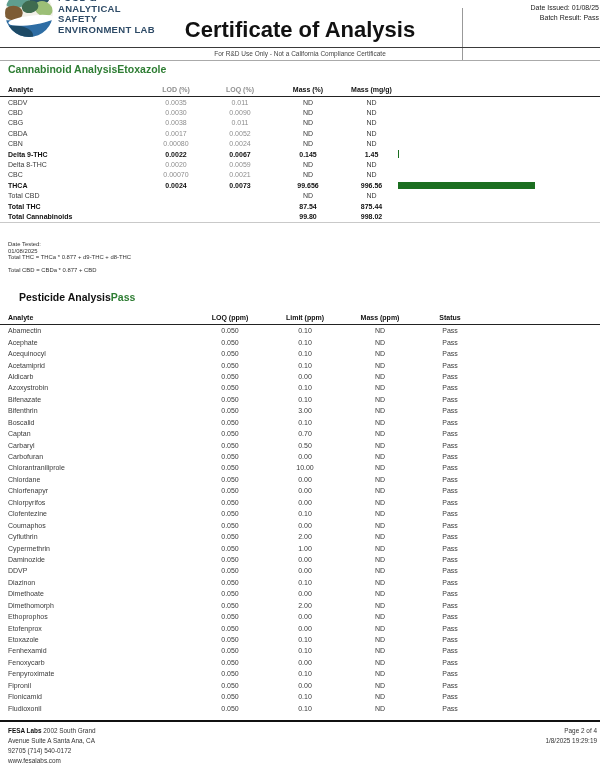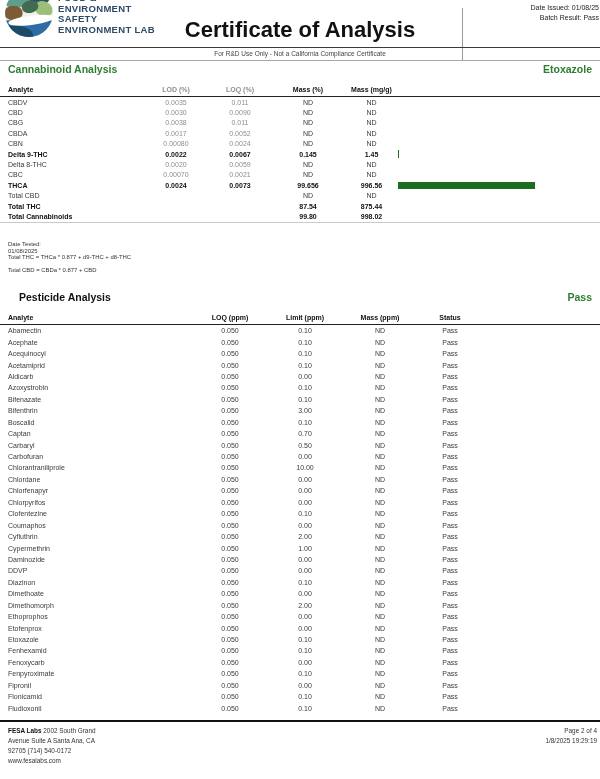--- a/index.html
+++ b/index.html
@@ -12,21 +12,21 @@
   .coa-title{position:absolute;left:120px;top:17px;width:360px;text-align:center;
              font-size:22px;font-weight:bold;color:#111;}
   .hdr-right{position:absolute;right:0px;top:3px;width:140px;text-align:right;
              font-size:7px;line-height:10px;color:#222;padding-right:1px;}
   .rule-1{position:absolute;left:0;top:47px;width:600px;height:1px;background:#3a3a3a;}
   .subtitle{position:absolute;left:60px;top:50px;width:480px;text-align:center;
             font-size:6.5px;color:#444;}
   .rule-2{position:absolute;left:0;top:60px;width:600px;height:1px;background:#aaa;}
   .vdiv{position:absolute;left:462px;top:8px;width:1px;height:52px;background:#999;}
   
-  .sec-head{position:absolute;left:8px;right:8px;display:flex;justify-content:space-between;
+  .sec-head{position:absolute;left:8px;right:8px;display:flex;
             font-size:10.5px;font-weight:bold;}
   .sec-cann{top:63px;color:#2e7d33;}
   .sec-pest{top:291px;color:#111;margin-left:11px;}
   .green{color:#2e7d33;}
   
   .ctable{position:absolute;left:0;top:82px;width:600px;}
   .crow{display:flex;align-items:center;height:10.4px;font-size:7px;color:#3a3a3a;}
   .chead{height:14px;font-weight:bold;color:#111;border-bottom:1.5px solid #222;}
   .ctable .body{border-bottom:1px solid #c9c9c9;}
   .c-analyte{width:140px;padding-left:8px;box-sizing:border-box;text-align:left;}
@@ -75,21 +75,21 @@
       <ellipse cx="38" cy="20" rx="9" ry="7" transform="rotate(25 38 20)" fill="#9cbf77"></ellipse>
       <ellipse cx="25" cy="18" rx="8" ry="6" transform="rotate(-10 25 18)" fill="#3f6b50"></ellipse>
       <ellipse cx="9" cy="24" rx="9" ry="7" fill="#7d5c35"></ellipse>
       <rect x="0" y="31" width="48" height="17" fill="#2e6da4"></rect>
       <ellipse cx="10" cy="46" rx="18" ry="10" fill="#1d4a66"></ellipse>
       <ellipse cx="26" cy="31" rx="22" ry="4.5" transform="rotate(-7 26 31)" fill="#ffffff"></ellipse>
     </g>
   </svg>
   <div class="logo-text">
     <div>FOOD &amp;</div>
-    <div>ENVIRONMENT</div>
+    <div>ANALYTICAL</div>
     <div>SAFETY</div>
     <div>ENVIRONMENT LAB</div>
   </div>
   <div class="coa-title">Certificate of Analysis</div>
   <div class="hdr-right">
     <div>Date Issued: 01/08/25</div>
     <div>Batch Result: Pass</div>
   </div>
   <div class="vdiv"></div>
   <div class="rule-1"></div>

